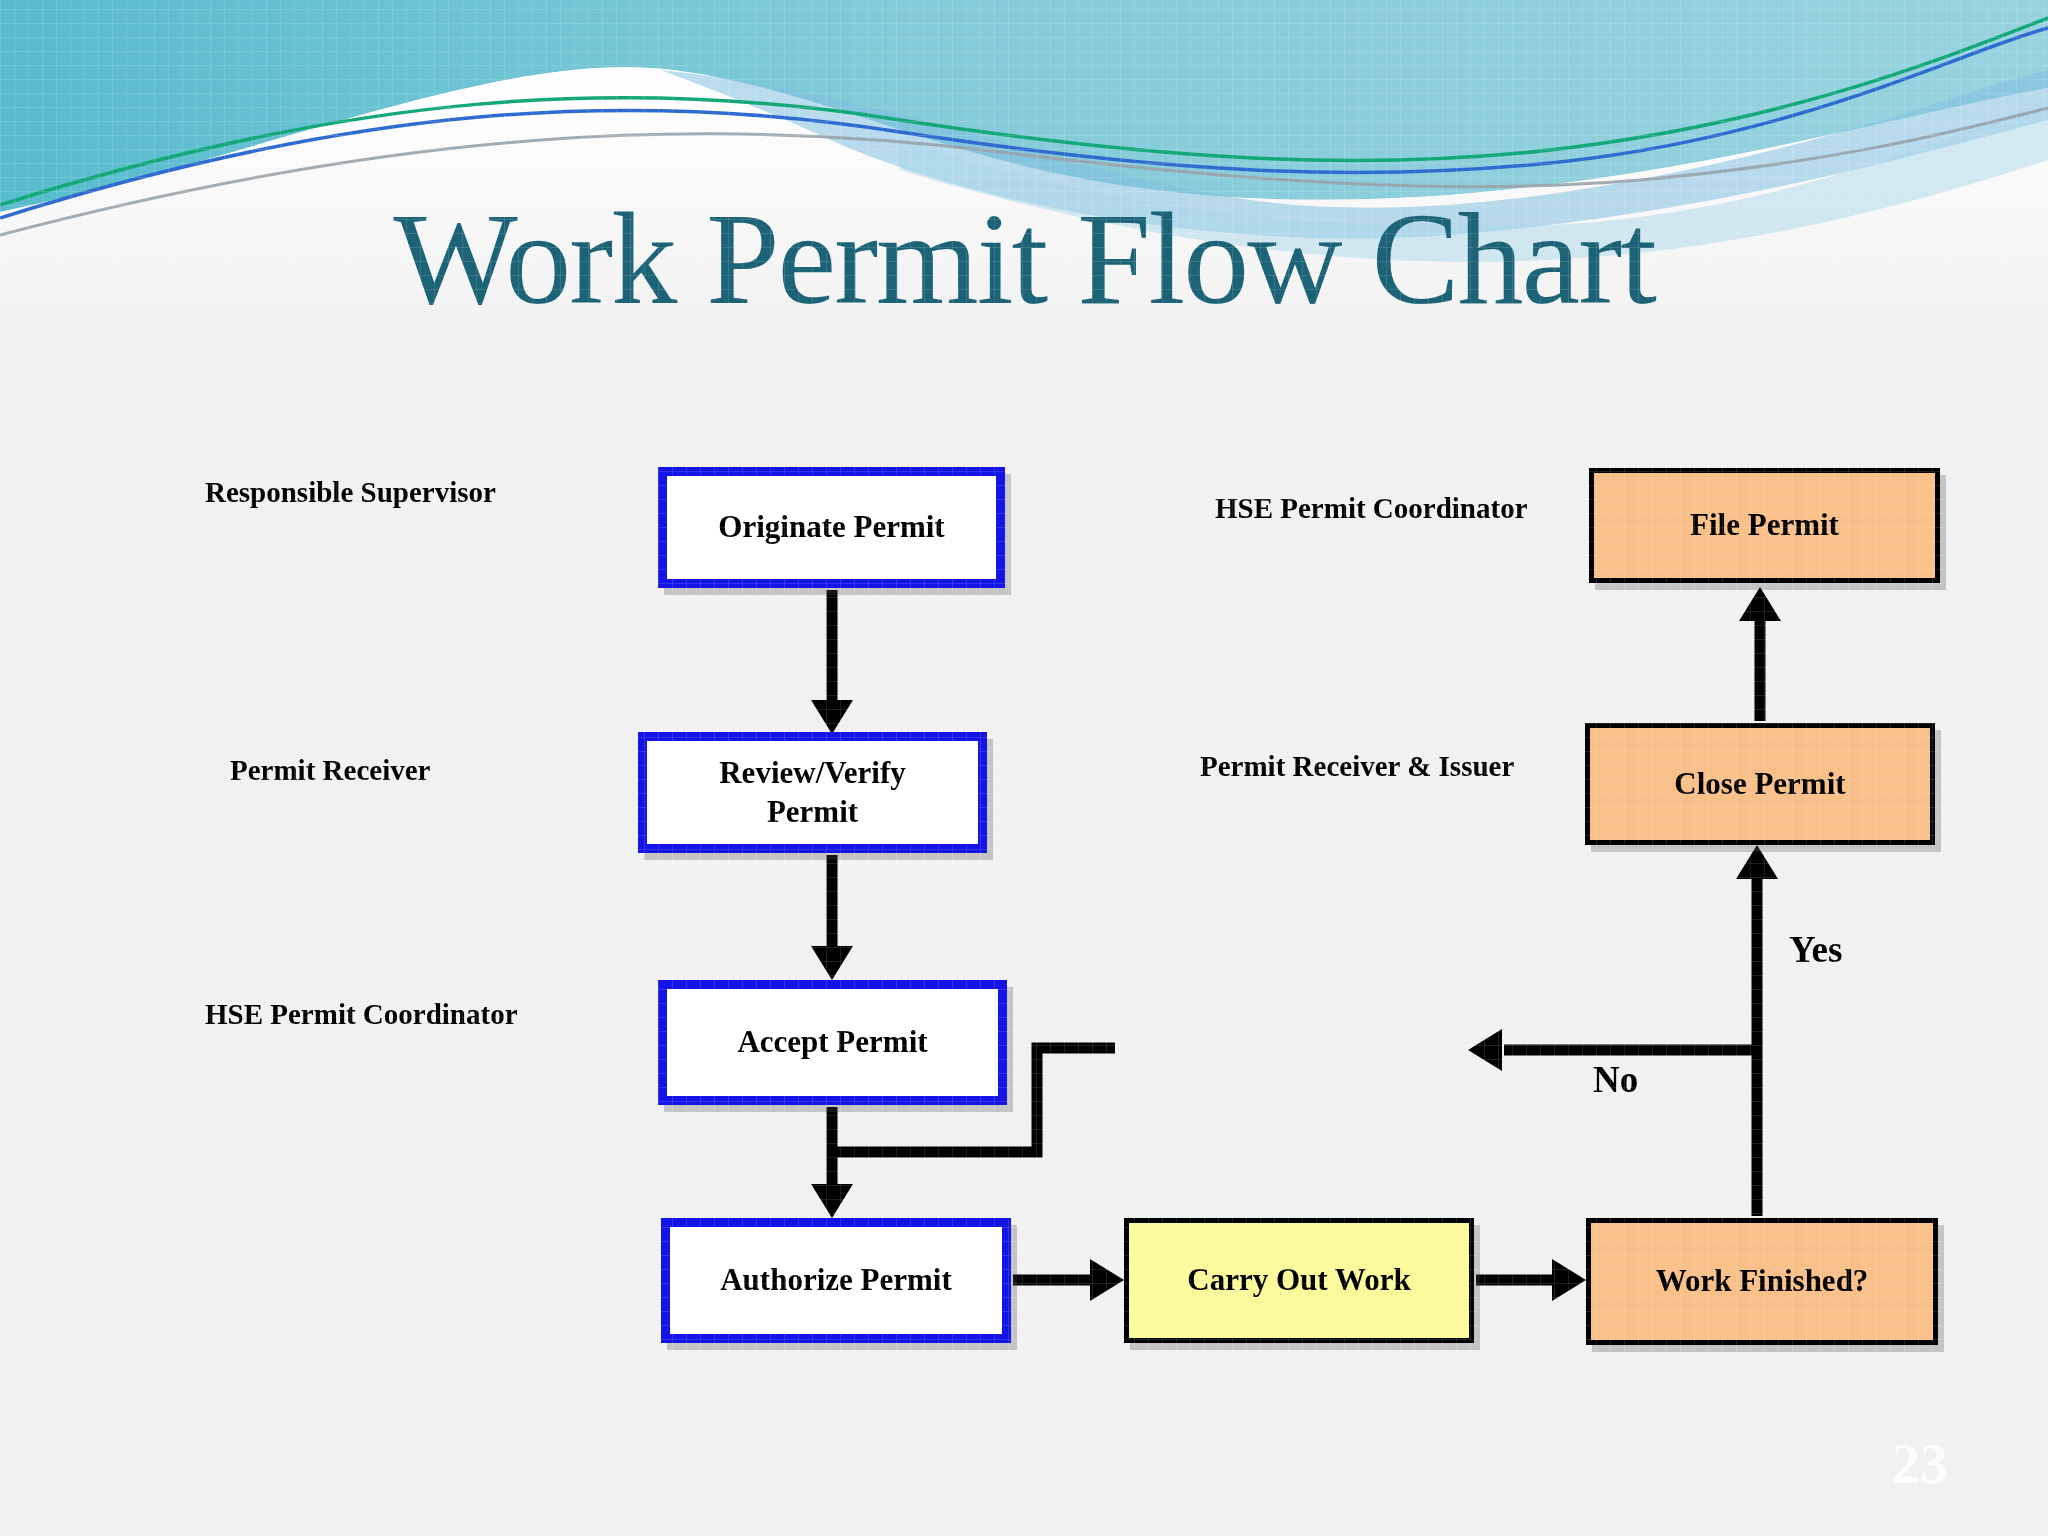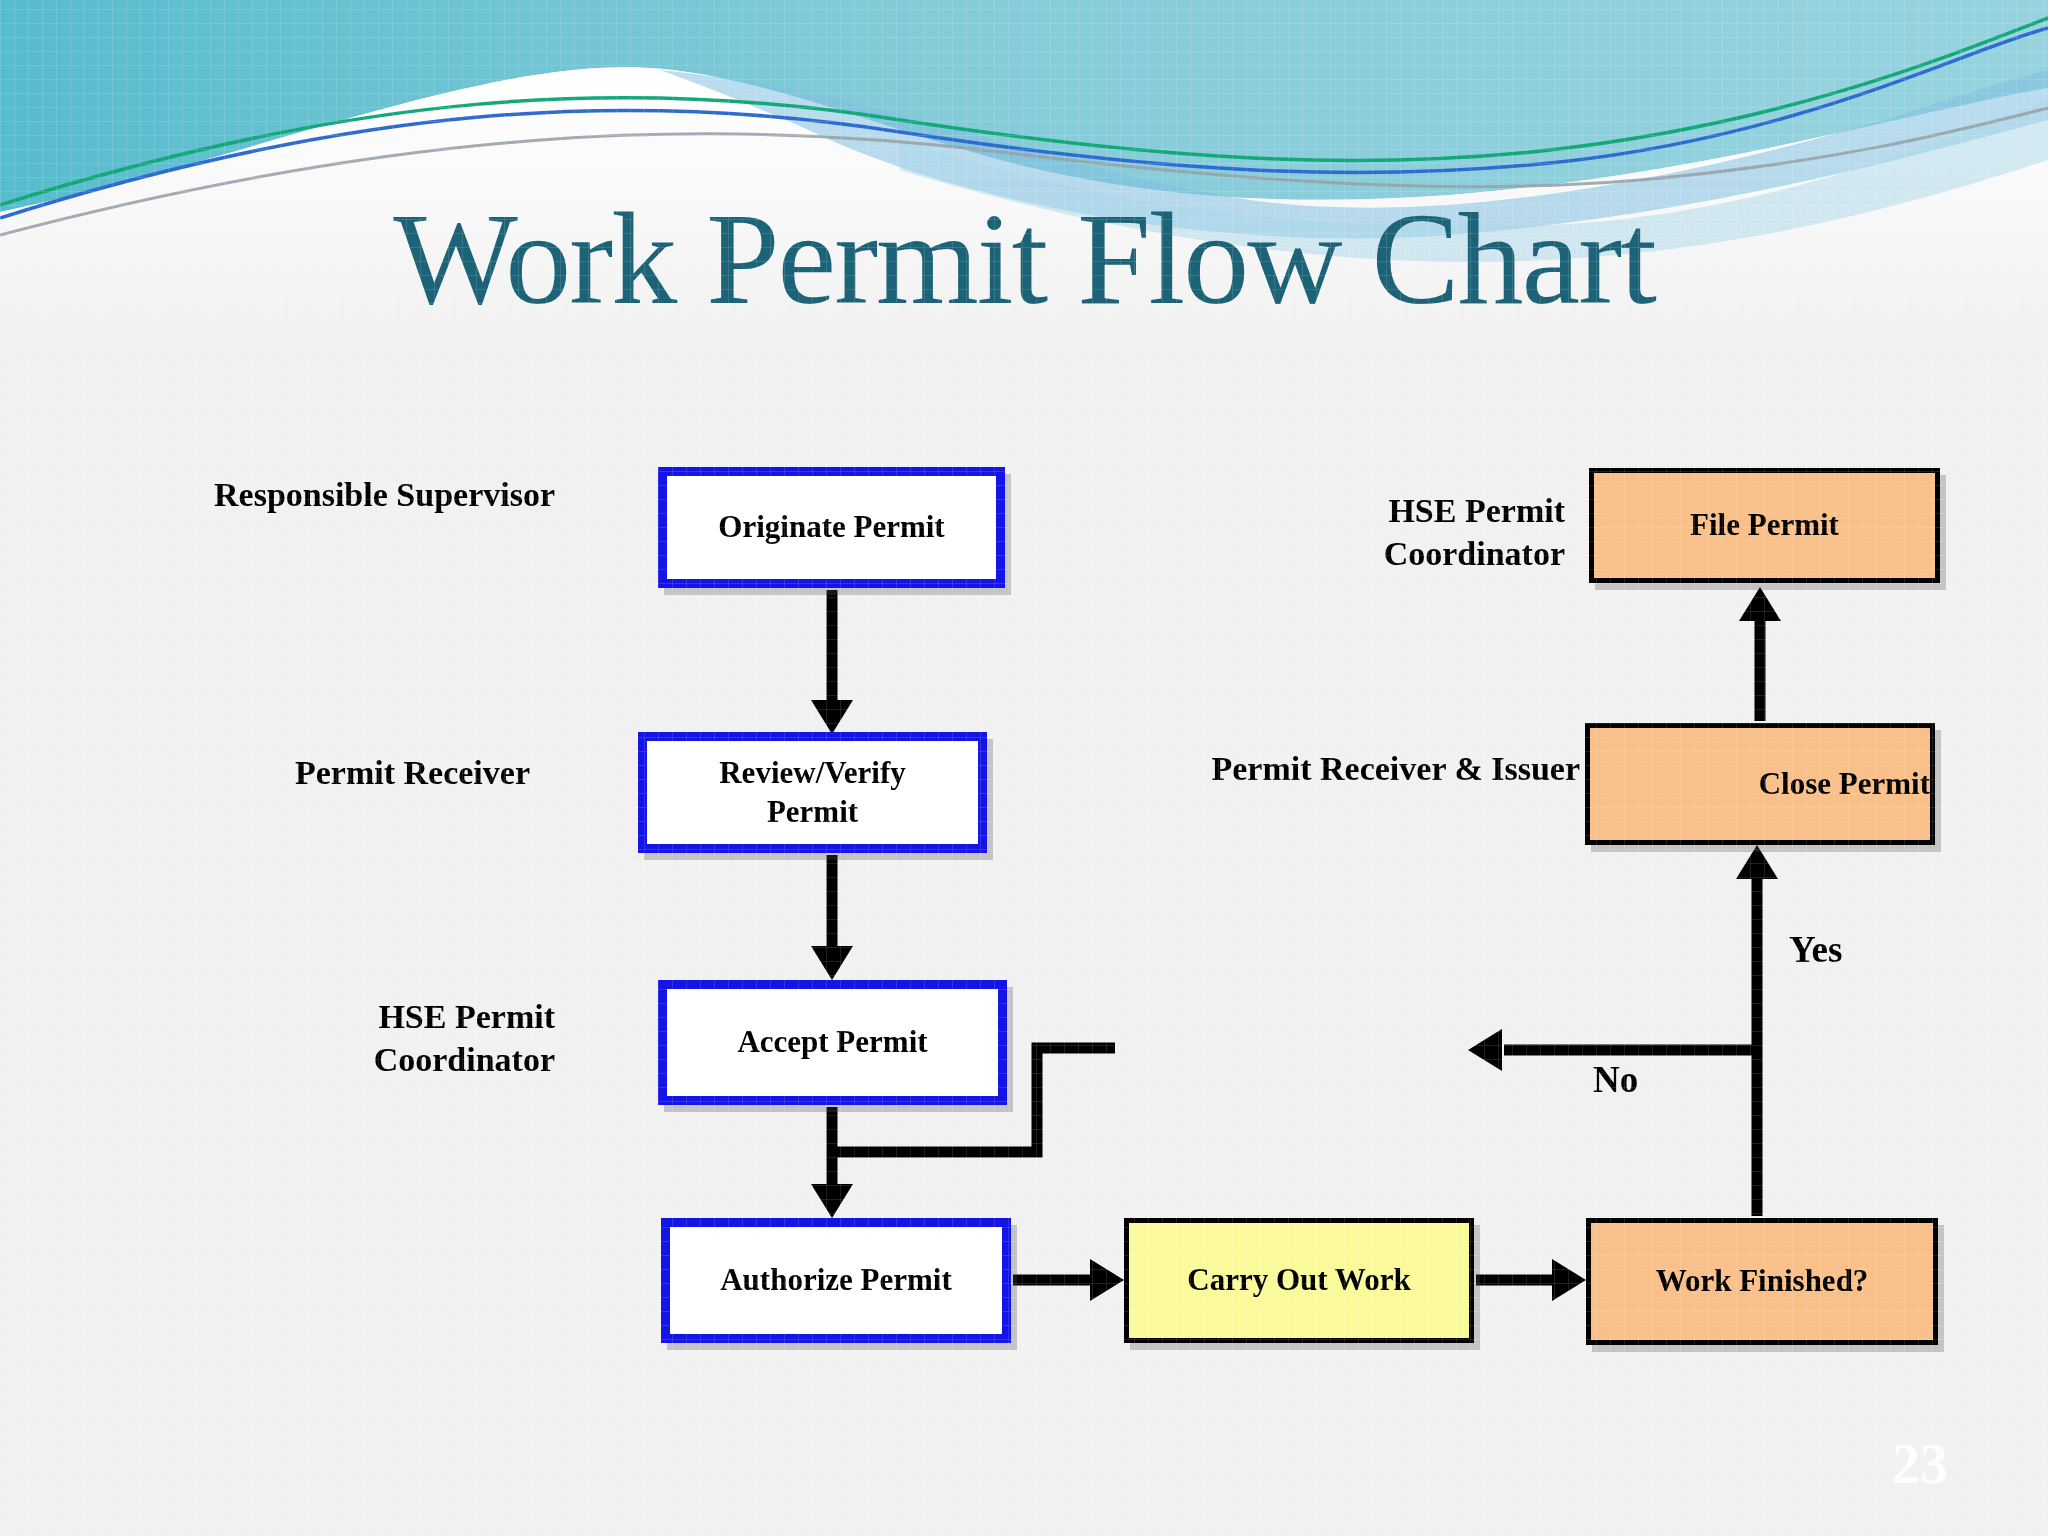--- a/index.html
+++ b/index.html
@@ -15,22 +15,22 @@
       repeating-linear-gradient(0deg, rgba(255,255,255,.5) 0 1px, transparent 1px 14px);
     opacity:.25;
   }
   .wave{position:absolute; top:0; left:0; z-index:1;}
   .title{
     position:absolute; top:182px; left:0; width:100%; margin:0; z-index:3;
     text-align:center; font-size:132px; font-weight:400; letter-spacing:-2px;
     color:#1D6377;
   }
   .lane-label{
-    position:absolute; z-index:3; text-align:right;
-    font-weight:bold; font-size:34px; line-height:1.25; color:#000;
+    position:absolute; z-index:3; text-align:left;
+    font-weight:bold; font-size:29px; line-height:1.25; color:#000;
   }
   .node{
     position:absolute; z-index:4; display:flex; align-items:center; justify-content:center;
     text-align:center; font-weight:bold; font-size:31px; line-height:1.25; color:#000;
     box-sizing:border-box; box-shadow:6px 7px 0 rgba(80,80,80,.28); background:#fff;
   }
   .node.blue{border:9px solid #1414E6;}
   .node.yellow{background:#FAFA9A; border:5px solid #000;}
   .node.orange{background:#F9C089; border:5px solid #000;}
   .node.pad{padding:0 30px;}
@@ -118,21 +118,21 @@
     <span>Authorize Permit</span>
   </div>
 
   <div class="node yellow" style="left:1124px; top:1218px; width:350px; height:125px;">
     <span>Carry Out Work</span>
   </div>
 
   <div class="node orange" style="left:1586px; top:1218px; width:352px; height:127px;">
     <span>Work Finished?</span>
   </div>
-  <div class="node orange" style="left:1585px; top:723px; width:350px; height:122px;justify-content:flex-end;">
+  <div class="node orange" style="left:1585px; top:723px; width:350px; height:122px;">
     <span>Close Permit</span>
   </div>
   <div class="node orange" style="left:1589px; top:468px; width:351px; height:115px;">
     <span>File Permit</span>
   </div>
 
   <div class="page-number">23</div>
 
 </div>
 

